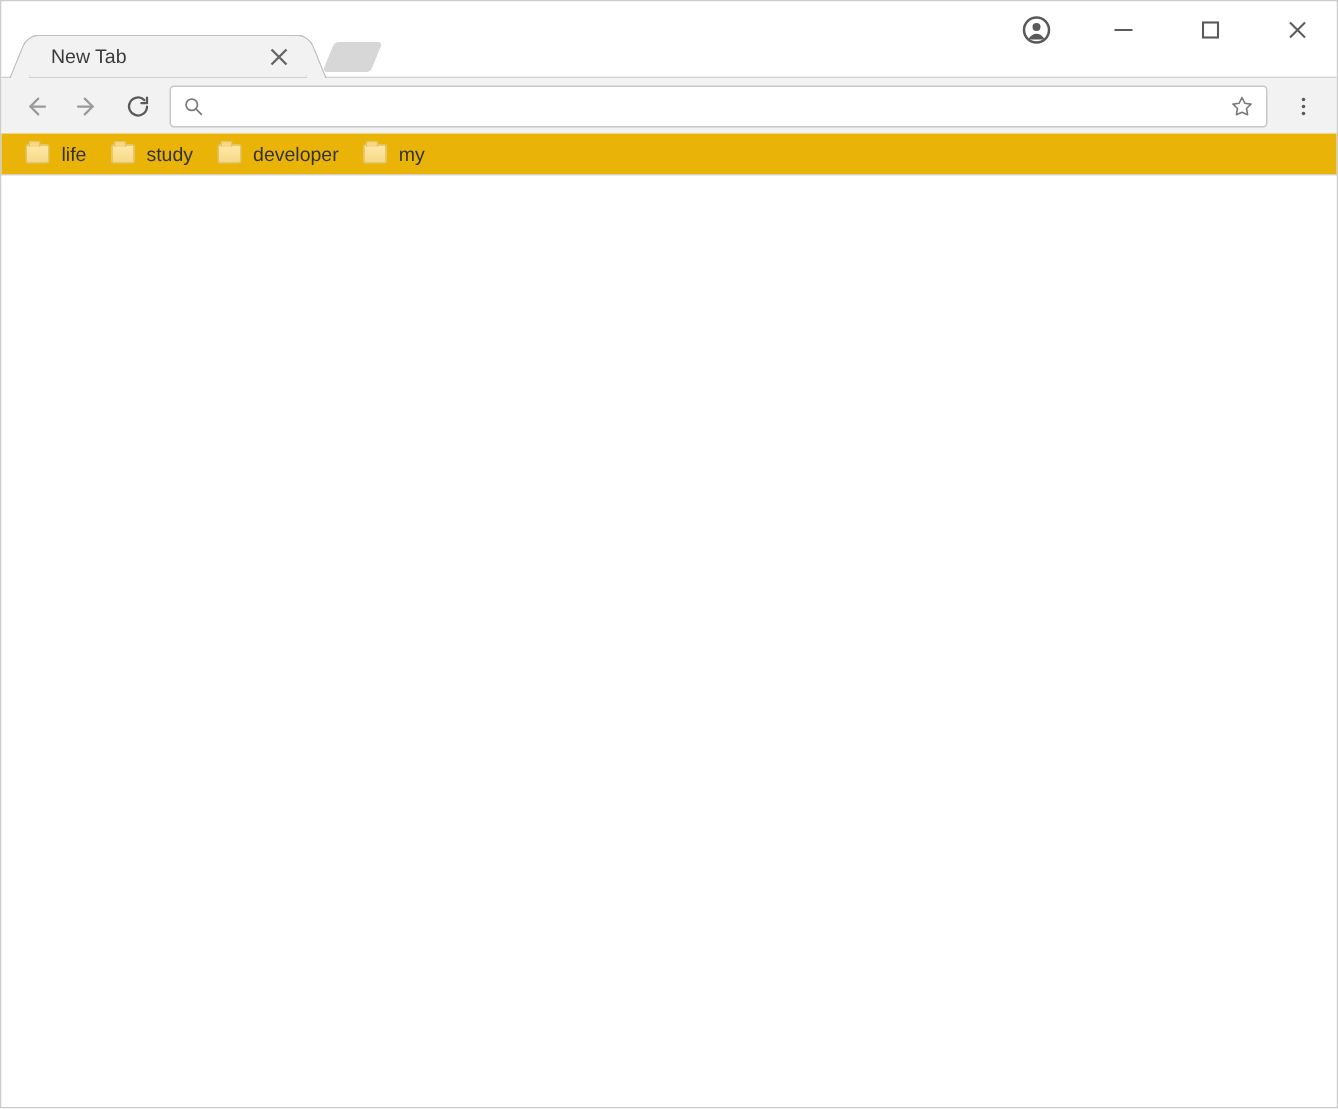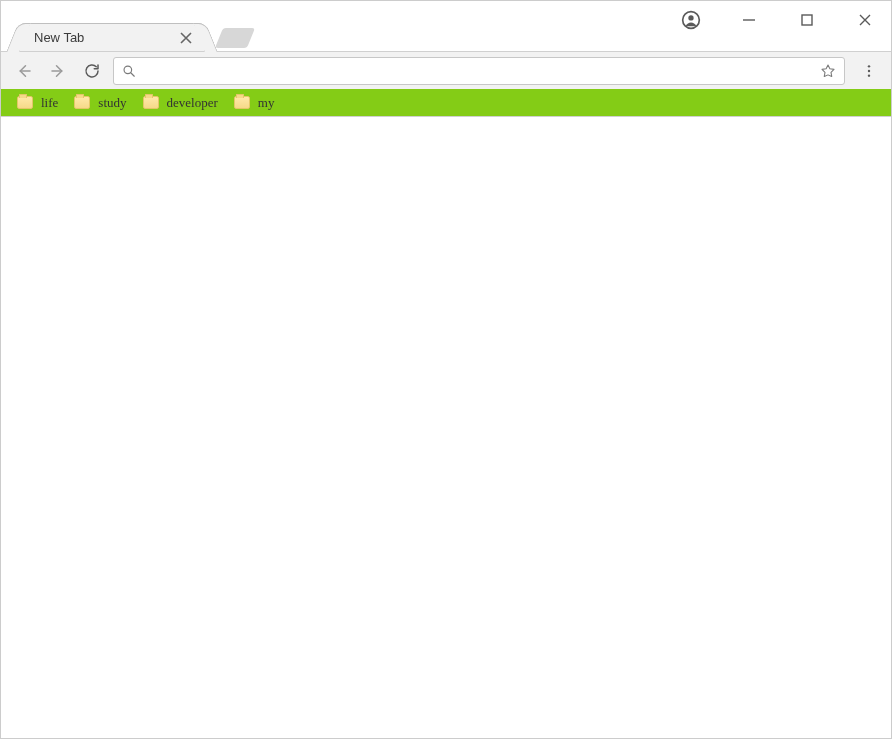--- a/index.html
+++ b/index.html
@@ -203,27 +203,26 @@
       color: #5a5a5a;
       cursor: pointer;
       margin-left: 4px;
     }
     .kebab svg {
       width: 16px;
       height: 16px;
     }
     .bookmarks-bar {
       height: 28px;
-      background: #84cc16;
+      background: #eab308;
       display: flex;
       align-items: center;
       padding: 0 16px;
       gap: 16px;
       border-bottom: 1px solid #d0d0d0;
-      font-family: Liberation Serif, serif;
     }
     .bm-item {
       display: flex;
       align-items: center;
       gap: 8px;
       cursor: pointer;
       font-size: 13px;
       color: #333;
     }
     .folder-icon {

